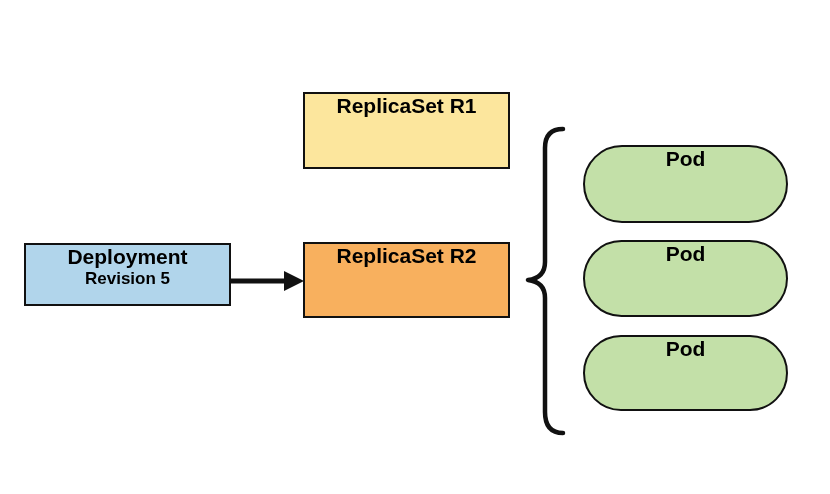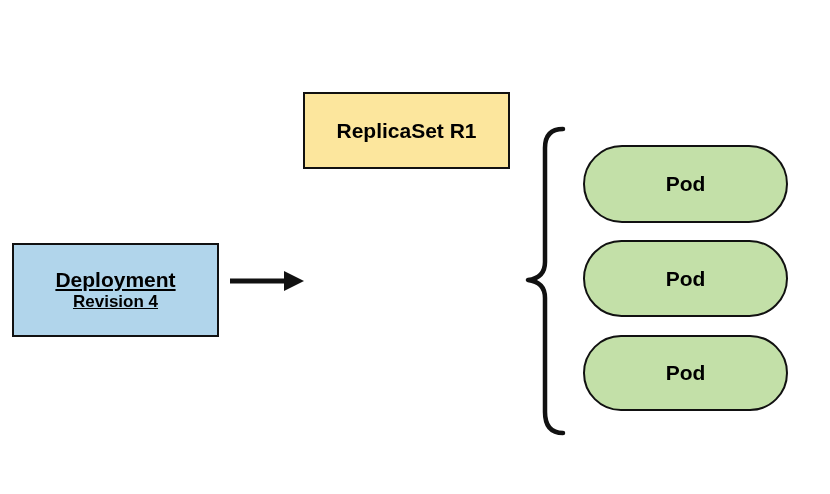--- a/index.html
+++ b/index.html
@@ -15,31 +15,29 @@
     background: #ffffff;
     overflow: hidden;
   }
   .node {
     position: absolute;
     border: 2.5px solid #111111;
     box-sizing: border-box;
     display: flex;
     flex-direction: column;
     align-items: center;
-    justify-content: center;
     color: #000000;
     font-weight: bold;
     text-align: center;
   }
   .node-deployment {
-    left: 12px;
+    left: 24px;
     top: 243px;
     width: 207px;
-    height: 94px;
-    text-decoration: underline;
+    height: 63px;
   }
   .node-deployment .title {
     font-size: 21px;
     line-height: 1.15;
   }
   .node-deployment .subtitle {
     font-size: 17px;
     line-height: 1.2;
   }
   .node-rs1 {
@@ -79,32 +77,35 @@
     top: 120px;
   }
 </style>
 </head>
 <body>
 
 <div class="canvas">
 
   <div class="node node-deployment" style="background: rgb(177, 213, 235);">
     <div class="title">Deployment</div>
-    <div class="subtitle">Revision 4</div>
+    <div class="subtitle">Revision 5</div>
   </div>
 
   <svg class="connector arrow-svg" width="78" height="30" viewBox="0 0 78 30">
     <line x1="2" y1="15" x2="58" y2="15" stroke="#111111" stroke-width="5"></line>
     <polygon points="56,5 76,15 56,25" fill="#111111"></polygon>
   </svg>
 
   <div class="node node-rs1" style="background: rgb(252, 230, 157);">
     <div>ReplicaSet R1</div>
   </div>
 
+  <div class="node node-rs2" style="background: rgb(248, 176, 94);">
+    <div>ReplicaSet R2</div>
+  </div>
 
   <svg class="connector brace-svg" width="55" height="322" viewBox="0 0 55 322">
     <path d="M 45 9 Q 27 9 27 28 L 27 142 Q 27 158 10 160 Q 27 162 27 178 L 27 292 Q 27 313 45 313" fill="none" stroke="#111111" stroke-width="4.5" stroke-linecap="round" stroke-linejoin="round"></path>
   </svg>
 
   <div class="node node-pod pod-1" style="background: rgb(195, 224, 168);">
     <div>Pod</div>
   </div>
 
   <div class="node node-pod pod-2" style="background: rgb(195, 224, 168);">

